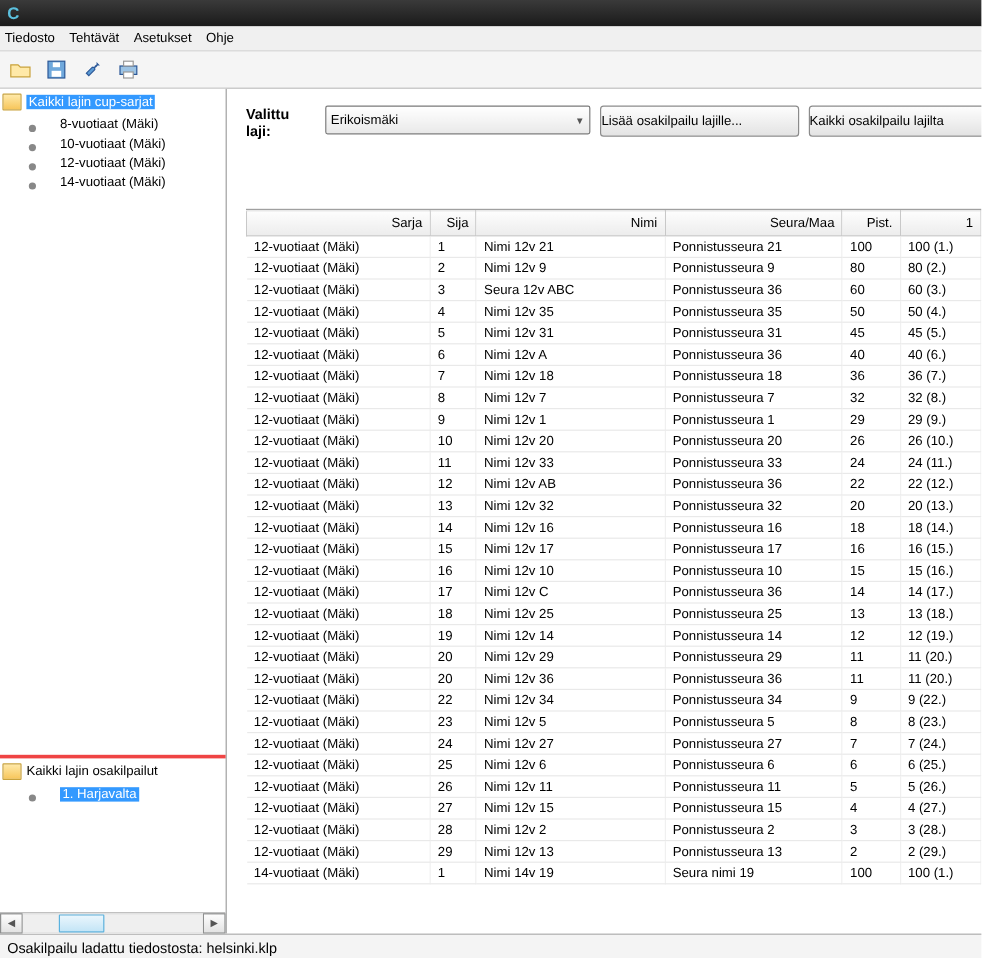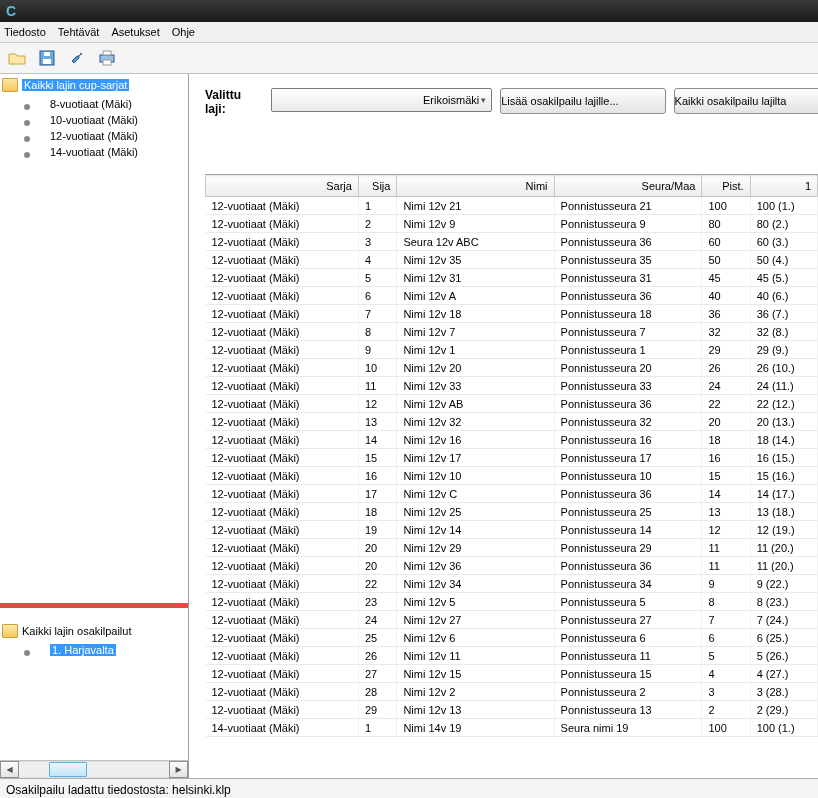--- a/index.html
+++ b/index.html
@@ -10,31 +10,31 @@
 .toolbar{background:#f5f5f5;border-bottom:1px solid #c0c0c0;height:30px;display:flex;align-items:center;padding:0 4px;gap:4px}
 .toolbar .tbtn{width:24px;height:24px;display:flex;align-items:center;justify-content:center;border:1px solid transparent;border-radius:2px}
 .content{display:flex;height:calc(798px - 22px - 20px - 30px - 22px);}
 .left{width:188px;border-right:1px solid #a0a0a0;display:flex;flex-direction:column;background:#fff}
 .tree{flex:1;overflow:auto;padding:4px 2px;position:relative}
 .tree-root{display:flex;align-items:center;gap:4px;margin-bottom:2px}
 .tree-root .folder{width:14px;height:12px;background:linear-gradient(#ffe9a8,#f7c65b);border:1px solid #c9a23b;border-radius:1px}
 .tree-root.sel span.lbl{background:#3399ff;color:#fff;padding:0 2px}
 .tree-child{display:flex;align-items:flex-end;gap:20px;padding-left:22px;height:16px}
 .tree-child .dot{width:6px;height:6px;border-radius:50%;background:#888}
-.tree2{border-top:5px solid #ef4444;padding:16px 2px;height:120px;position:relative}
+.tree2{border-top:3px solid #ef4444;padding:4px 2px;height:120px;position:relative}
 .tree2 .sel{background:#3399ff;color:#fff;padding:0 2px}
 .hscroll{height:17px;border-top:1px solid #c0c0c0;background:#f0f0f0;display:flex;align-items:center}
 .hscroll .arrow{width:17px;height:15px;background:linear-gradient(#fdfdfd,#e3e3e3);border:1px solid #8e8f8f;display:flex;align-items:center;justify-content:center;font-size:8px;color:#555}
 .hscroll .track{flex:1;height:15px;background:#efefef;border-top:1px solid #dedede;border-bottom:1px solid #dedede;position:relative}
 .hscroll .thumb{position:absolute;left:30px;top:0;height:13px;width:36px;background:linear-gradient(#eaf6fd,#c4e5f6);border:1px solid #5ab2df;border-radius:1px}
 .right{flex:1;display:flex;flex-direction:column;overflow:hidden}
 .controls{padding:14px 16px 10px 16px;display:flex;gap:30px}
 .controls .col1{display:flex;flex-direction:row;gap:8px}
 .controls h3{margin:0 0 6px 0;font-size:12px;font-weight:bold}
-.combo{width:220px;height:22px;border:1px solid #7a7a7a;background:linear-gradient(#fff,#e9e9e9);display:flex;align-items:center;padding:0 4px;justify-content:flex-end;border-radius:2px}
+.combo{width:220px;height:22px;border:1px solid #7a7a7a;background:linear-gradient(#fff,#e9e9e9);display:flex;align-items:center;padding:0 4px;justify-content:space-between;border-radius:2px}
 .combo .arrow{font-size:8px;color:#555}
 .btn{width:170px;height:24px;border:1px solid #8b8b8b;background:linear-gradient(#fdfdfd,#e3e3e3);border-radius:3px;display:flex;align-items:center;justify-content:flex-start;font-size:11px}
 .group{border:1px solid #c0c0c0;border-radius:3px;padding:10px 12px 8px 12px;position:relative;flex:1;margin-top:4px}
 .group .legend{position:absolute;top:-7px;left:8px;background:#1d4ed8;padding:0 4px;font-size:13px}
 .group .row{display:flex;align-items:center;height:26px;gap:10px}
 .group .row label{width:90px}
 .group .row .field{flex:1;height:20px;border:1px solid #888;background:#fff;padding:0 4px;display:flex;align-items:center;overflow:hidden}
 .tablewrap{flex:1;overflow:auto;border-top:1px solid #a0a0a0;margin:0 0 0 16px}
 table{border-collapse:collapse;width:100%;font-size:11px}
 th{background:linear-gradient(#fdfdfd,#ececec);border:1px solid #c8c8c8;border-top:1px solid #e8e8e8;height:20px;text-align:right;padding:0 6px;font-weight:normal;position:sticky;top:0}

